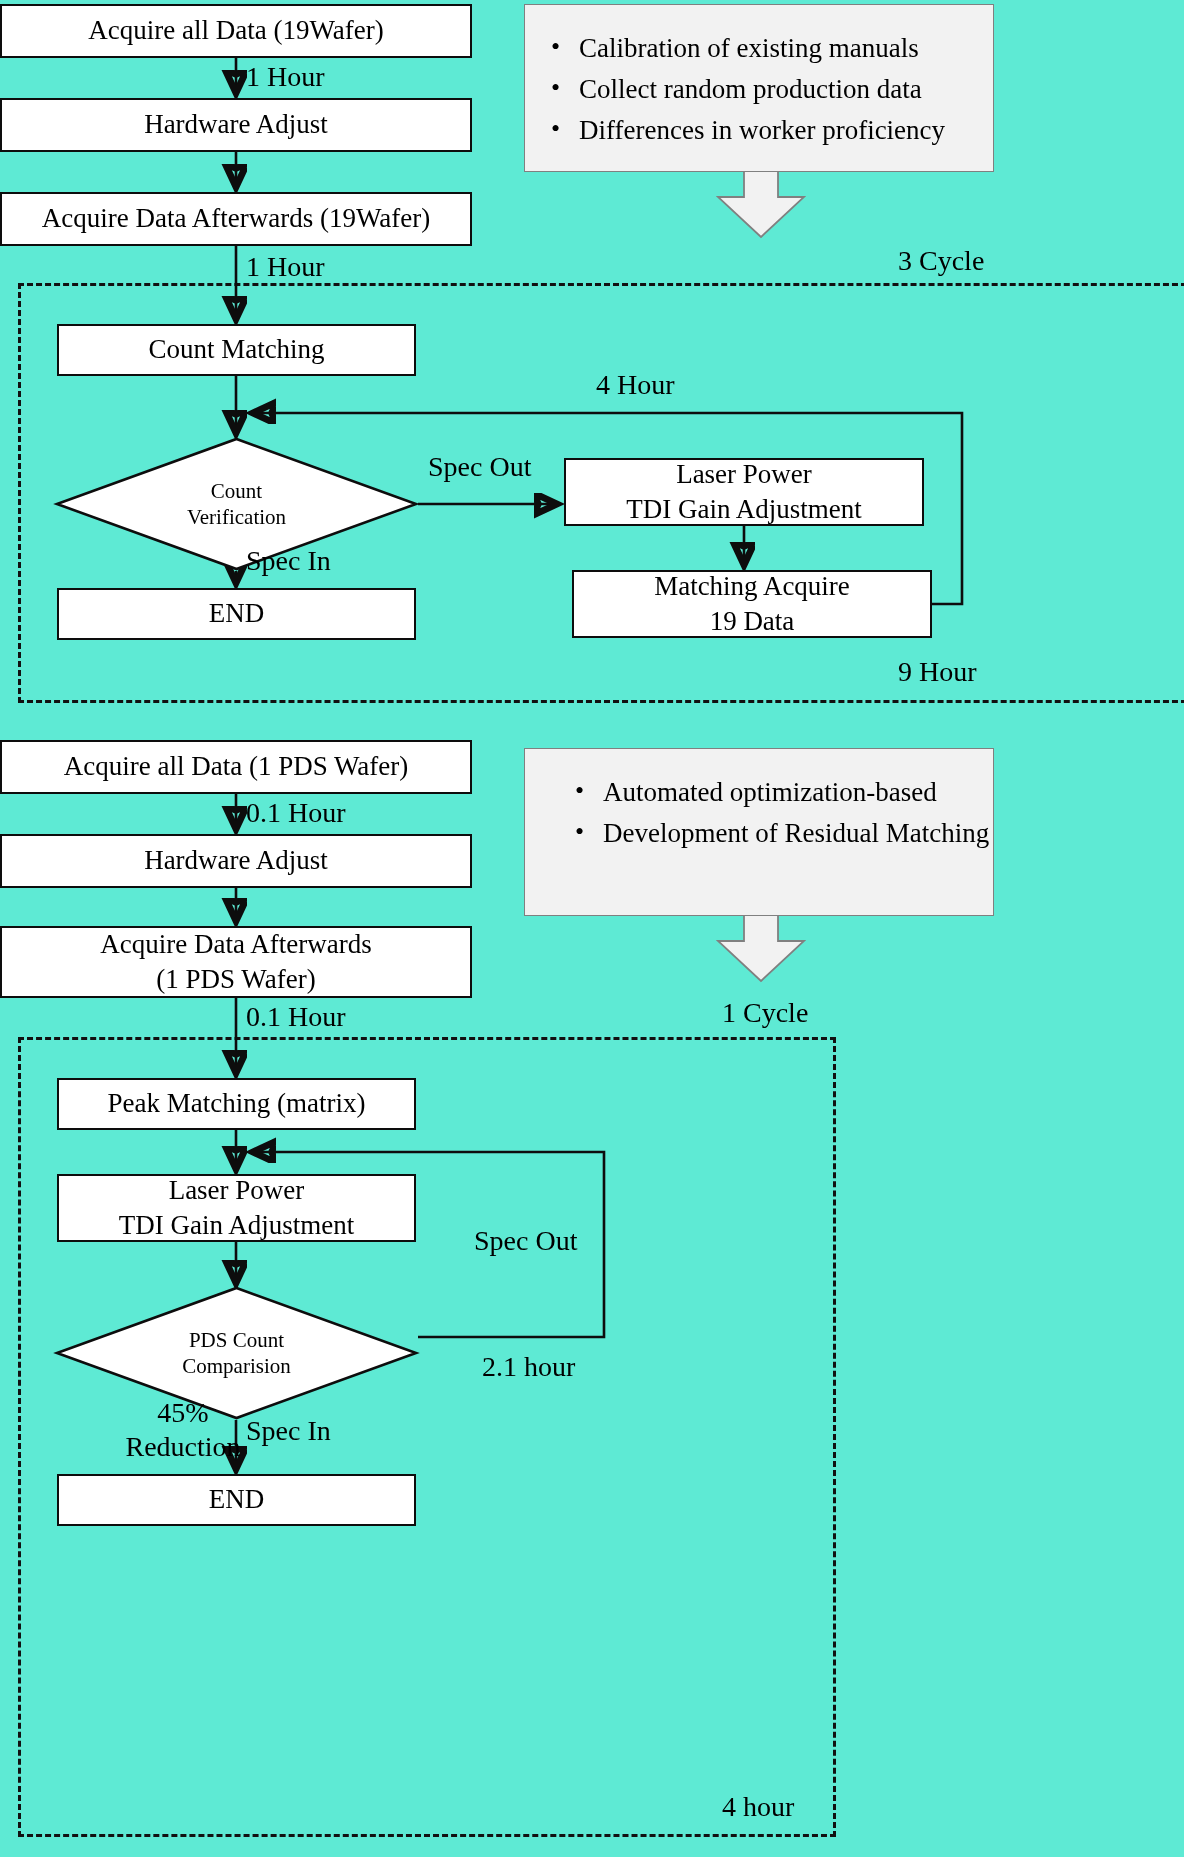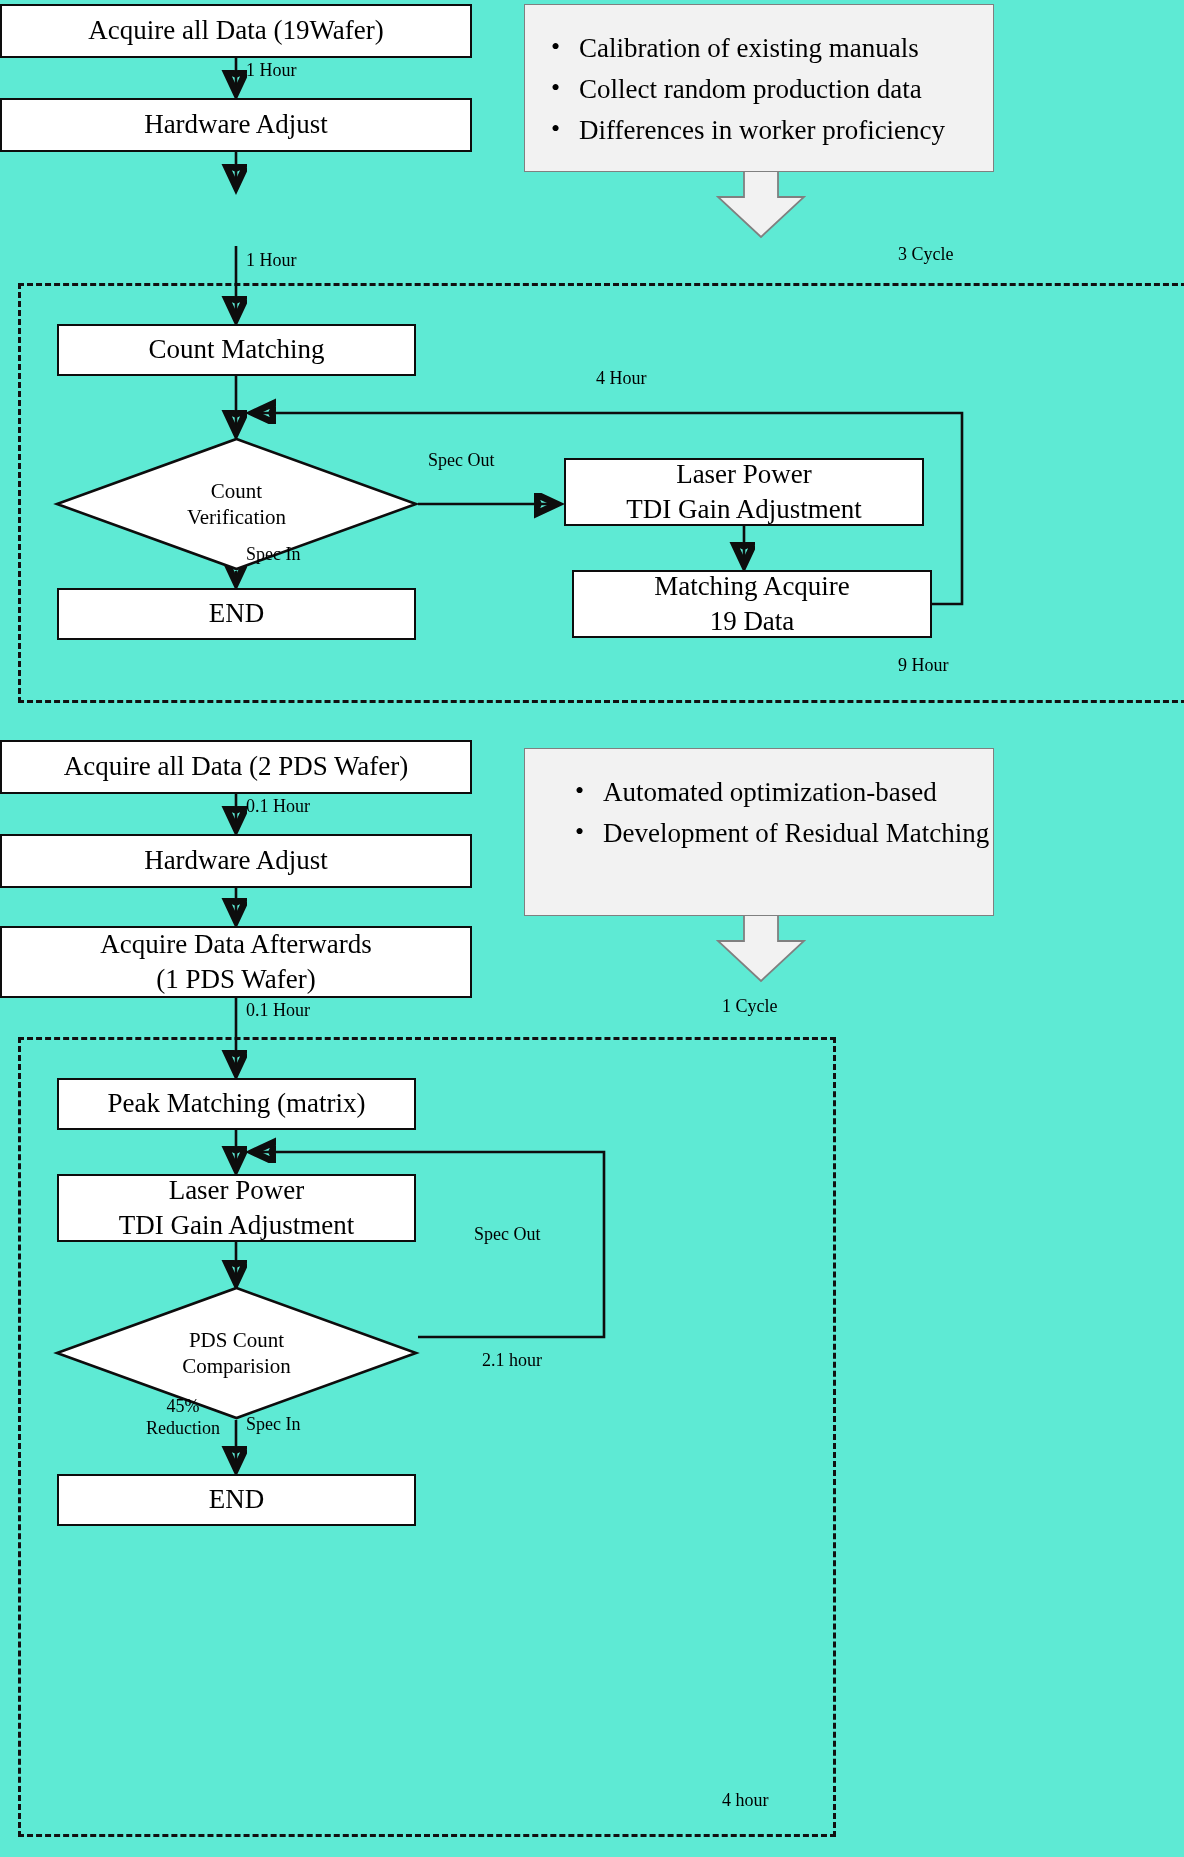--- a/index.html
+++ b/index.html
@@ -84,21 +84,21 @@
   .dashbox{
     position:absolute;
     box-sizing:border-box;
     border:3px dashed #111;
     background:transparent;
     z-index:1;
   }
   
   .lbl{
     position:absolute;
-    font-size:18px;
+    font-size:28px;
     line-height:1.2;
     white-space:pre-line;
     z-index:6;
     background:transparent;
   }
   .lbl.center{text-align:center;}
   
   .wires{
     position:absolute;
     left:0;top:0;
@@ -116,20 +116,21 @@
 <body>
 
 <div id="canvas">
 
   <div class="dashbox" style="left:18px;top:283px;width:1178px;height:420px;"></div>
 
   <div class="box" style="left:0px;top:4px;width:472px;height:54px;">Acquire all Data (19Wafer)</div>
 
   <div class="box" style="left:0px;top:98px;width:472px;height:54px;">Hardware Adjust</div>
 
+  <div class="box" style="left:0px;top:192px;width:472px;height:54px;">Acquire Data Afterwards (19Wafer)</div>
 
   <div class="box" style="left:57px;top:324px;width:359px;height:52px;">Count Matching</div>
 
   <div class="diamond" style="left:55px;top:437px;width:363px;height:134px;">
     <svg width="363" height="134" viewBox="0 0 363 134" aria-hidden="true">
       <polygon points="181.5,2 361,67 181.5,132 2,67" fill="#ffffff" stroke="#0d0d0d" stroke-width="2.6"></polygon>
     </svg>
     <div class="dlabel">Count
 Verification</div>
   </div>
@@ -159,21 +160,21 @@
   <div class="lbl" style="left:246px;top:60px;">1 Hour</div>
   <div class="lbl" style="left:246px;top:250px;">1 Hour</div>
   <div class="lbl" style="left:428px;top:450px;">Spec Out</div>
   <div class="lbl" style="left:246px;top:544px;">Spec In</div>
   <div class="lbl" style="left:596px;top:368px;">4 Hour</div>
   <div class="lbl" style="left:898px;top:244px;">3 Cycle</div>
   <div class="lbl" style="left:898px;top:655px;">9 Hour</div>
 
   <div class="dashbox" style="left:18px;top:1037px;width:818px;height:800px;"></div>
 
-  <div class="box" style="left:0px;top:740px;width:472px;height:54px;">Acquire all Data (2 PDS Wafer)</div>
+  <div class="box" style="left:0px;top:740px;width:472px;height:54px;">Acquire all Data (1 PDS Wafer)</div>
 
   <div class="box" style="left:0px;top:834px;width:472px;height:54px;">Hardware Adjust</div>
 
   <div class="box two-line" style="left:0px;top:926px;width:472px;height:72px;">Acquire Data Afterwards
 (1 PDS Wafer)</div>
 
   <div class="box" style="left:57px;top:1078px;width:359px;height:52px;">Peak Matching (matrix)</div>
 
   <div class="box two-line" style="left:57px;top:1174px;width:359px;height:68px;">Laser Power
 TDI Gain Adjustment</div>

